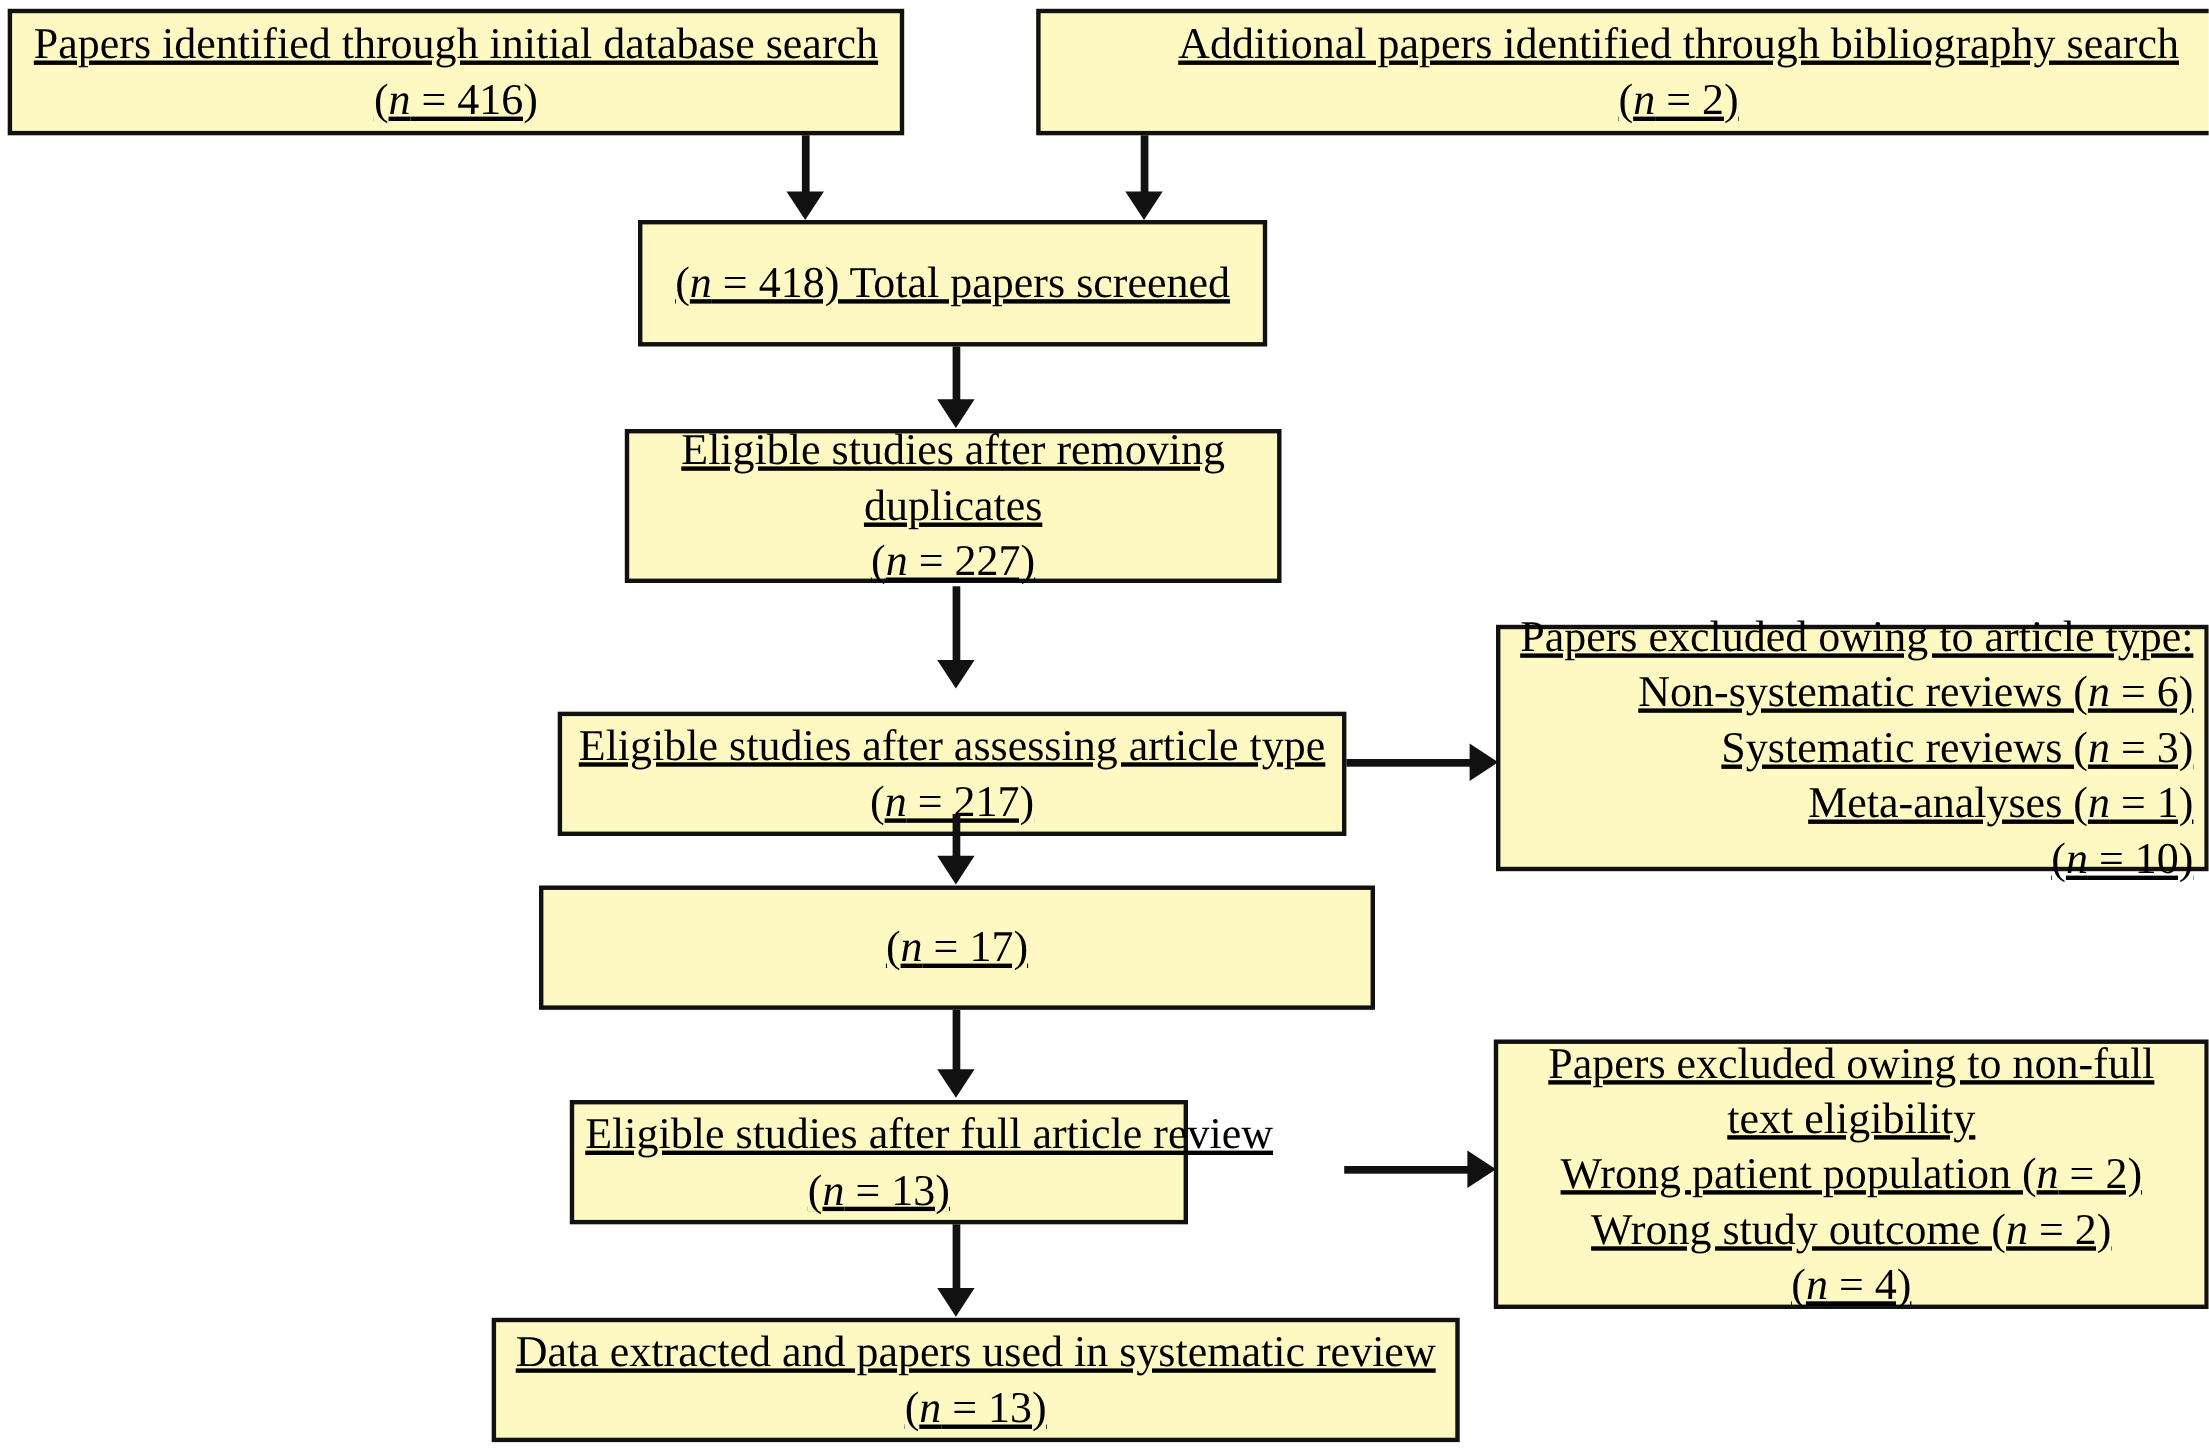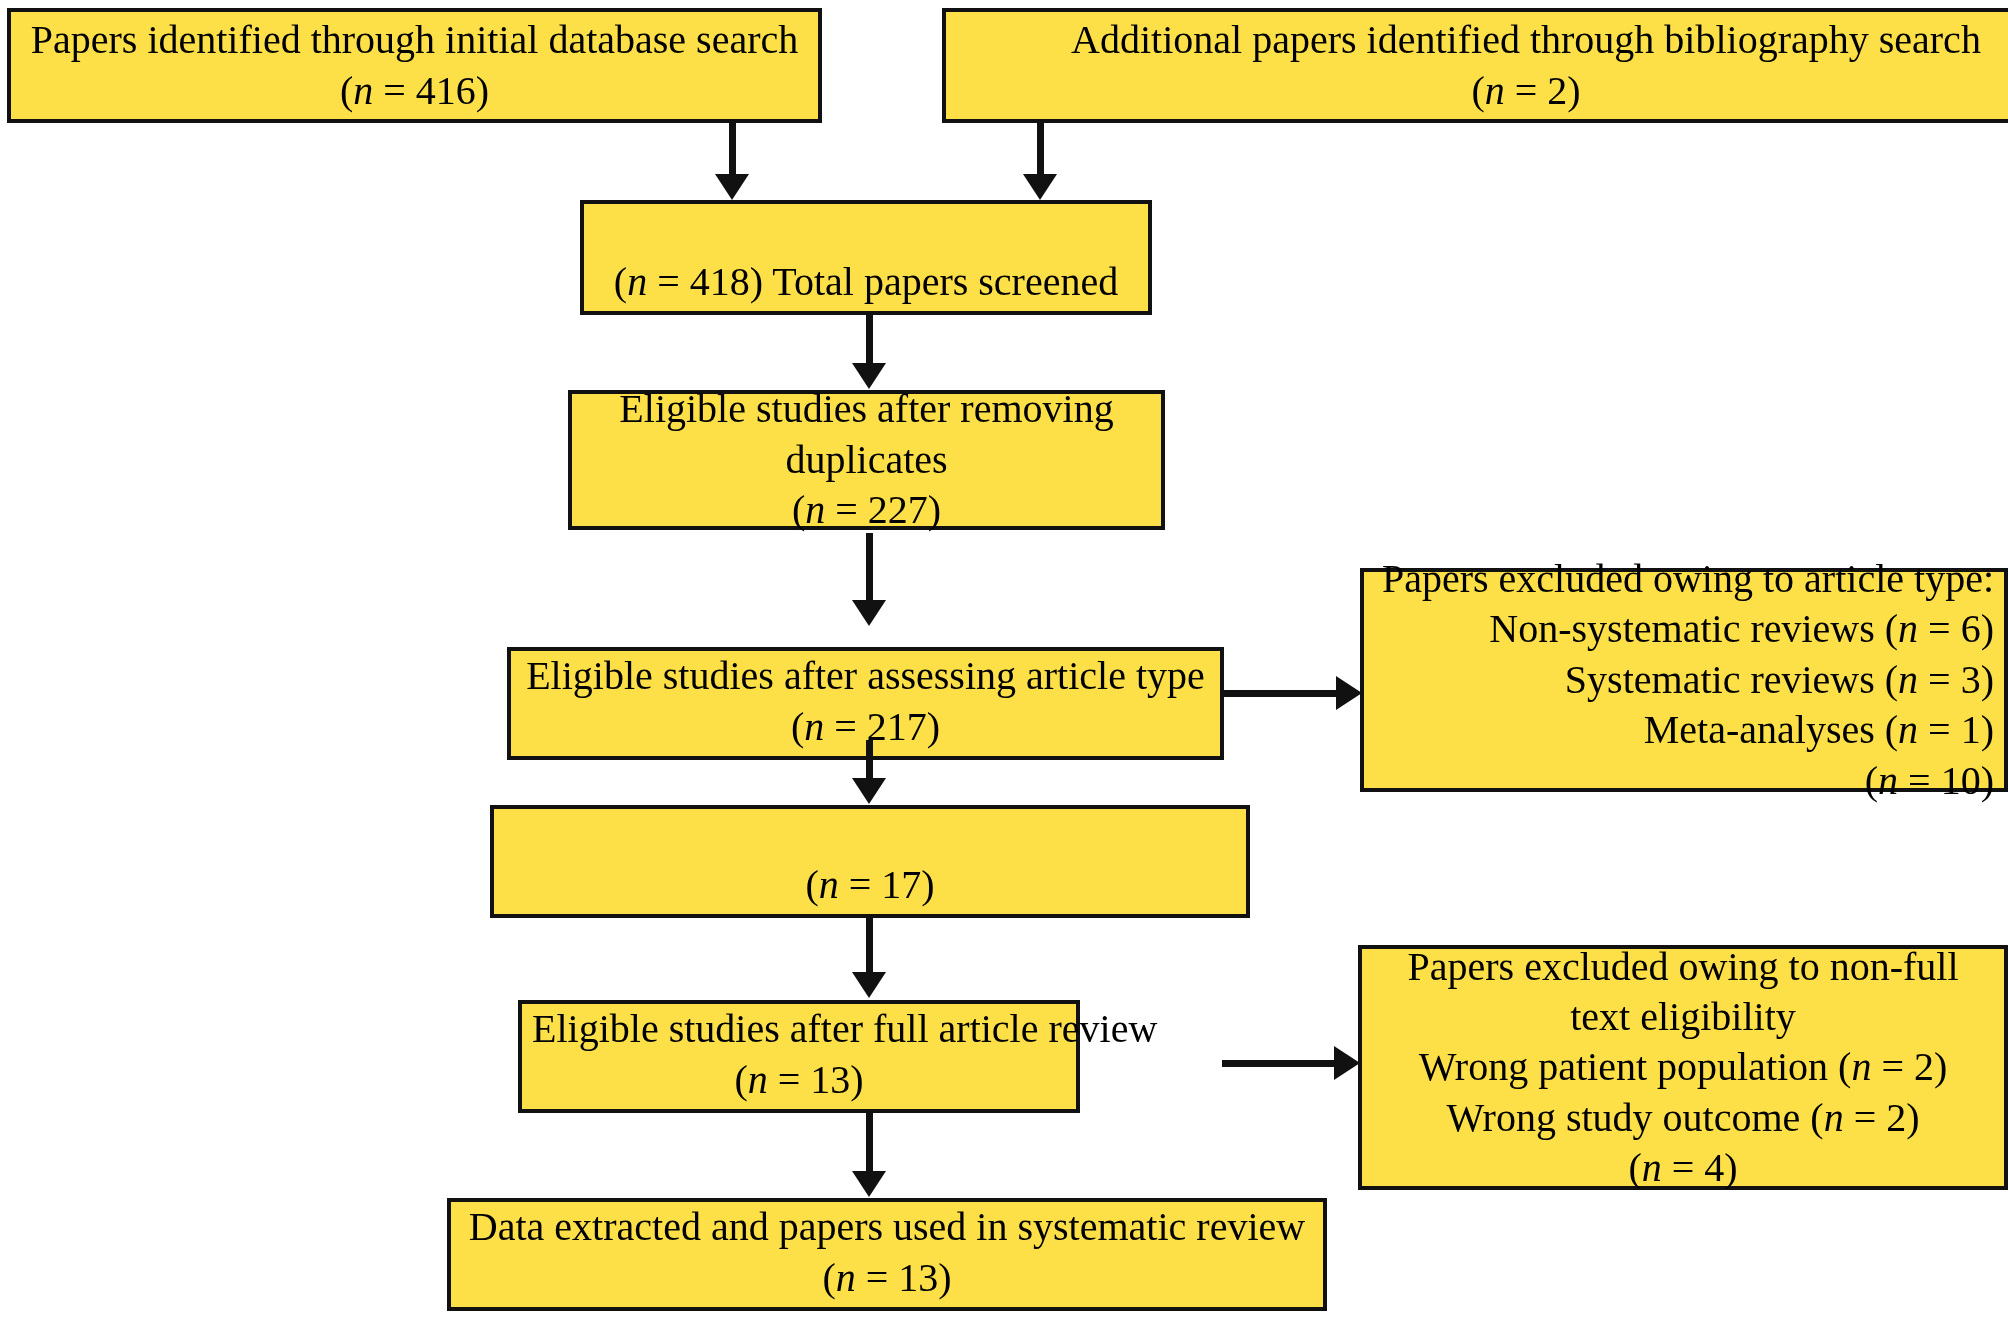--- a/index.html
+++ b/index.html
@@ -16,31 +16,32 @@
     position: relative;
     width: 2008px;
     height: 1320px;
     background: #ffffff;
     overflow: hidden;
   }
   .box {
     position: absolute;
     box-sizing: border-box;
     border: 4px solid #111111;
-    background: #fde047;
+    background: #fef9c3;
     display: flex;
     align-items: center;
     justify-content: center;
     text-align: center;
     line-height: 1.26;
     font-size: 40px;
     padding: 4px 10px;
+    text-decoration: underline;
   }
   .box.top-align {
-    align-items: flex-end;
+    align-items: center;
     padding-top: 4px;
   }
   .box .lines {
     width: 100%;
   }
   .box .ln {
     display: block;
     white-space: nowrap;
   }
   .ital {

